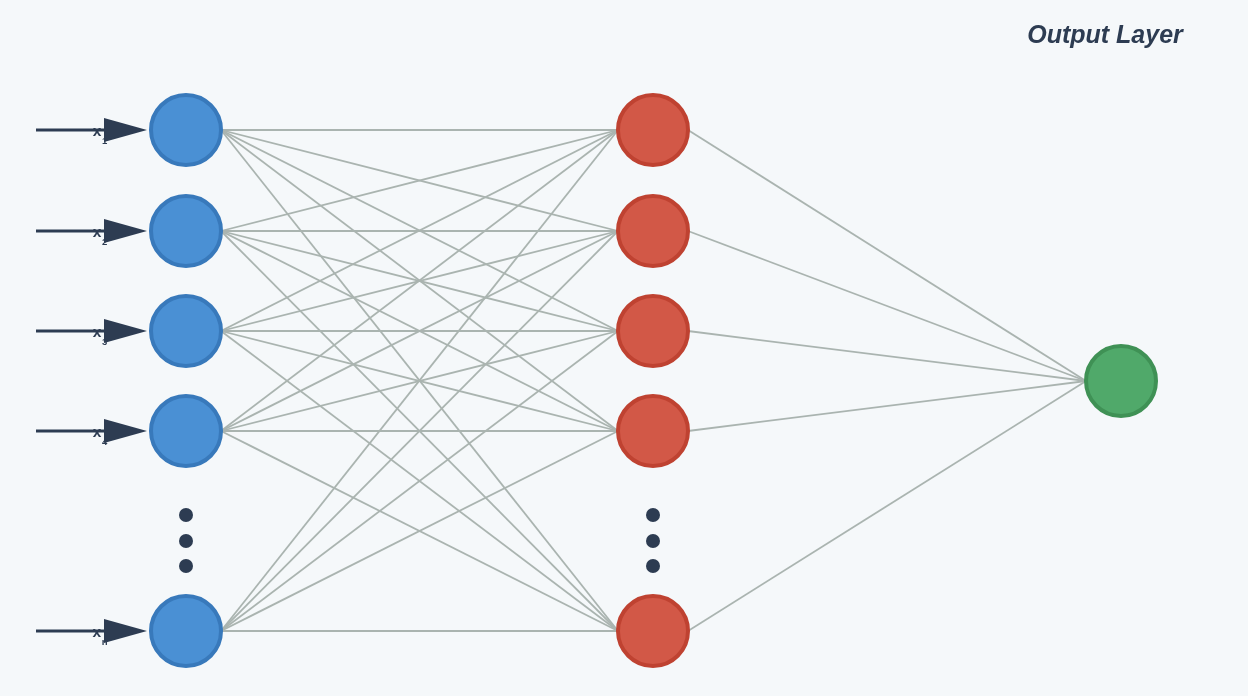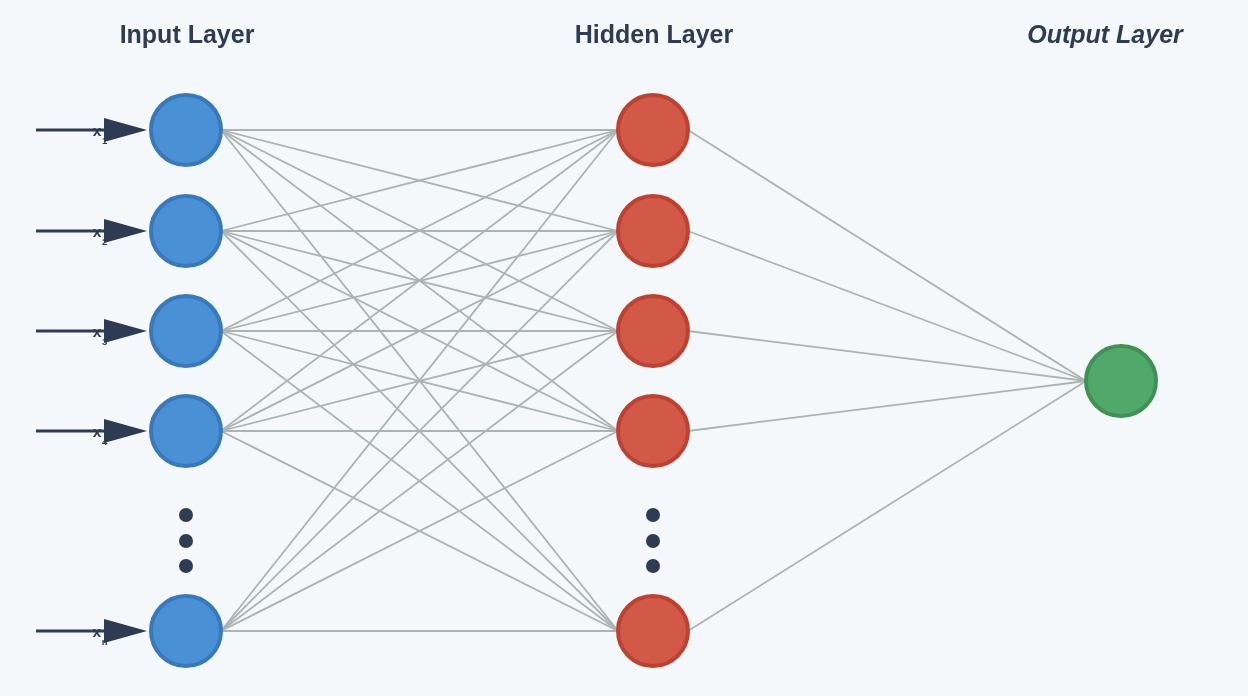--- a/index.html
+++ b/index.html
@@ -95,16 +95,14 @@
       <circle cx="653" cy="431" r="35" fill="#d25847" stroke="#bf4231" stroke-width="4"></circle>
       <circle cx="653" cy="631" r="35" fill="#d25847" stroke="#bf4231" stroke-width="4"></circle>
       <circle cx="1121" cy="381" r="35" fill="#50a96a" stroke="#3f9155" stroke-width="4"></circle>
       <circle cx="186" cy="515" r="7" fill="#2d3c52"></circle>
       <circle cx="653" cy="515" r="7" fill="#2d3c52"></circle>
       <circle cx="186" cy="541" r="7" fill="#2d3c52"></circle>
       <circle cx="653" cy="541" r="7" fill="#2d3c52"></circle>
       <circle cx="186" cy="566" r="7" fill="#2d3c52"></circle>
       <circle cx="653" cy="566" r="7" fill="#2d3c52"></circle>
     </svg>
-  <div class="layer-title input">Input Layer</div>
-  <div class="layer-title hidden">Hidden Layer</div>
   <div class="layer-title output">Output Layer</div>
 </div>
 
 </body></html>

